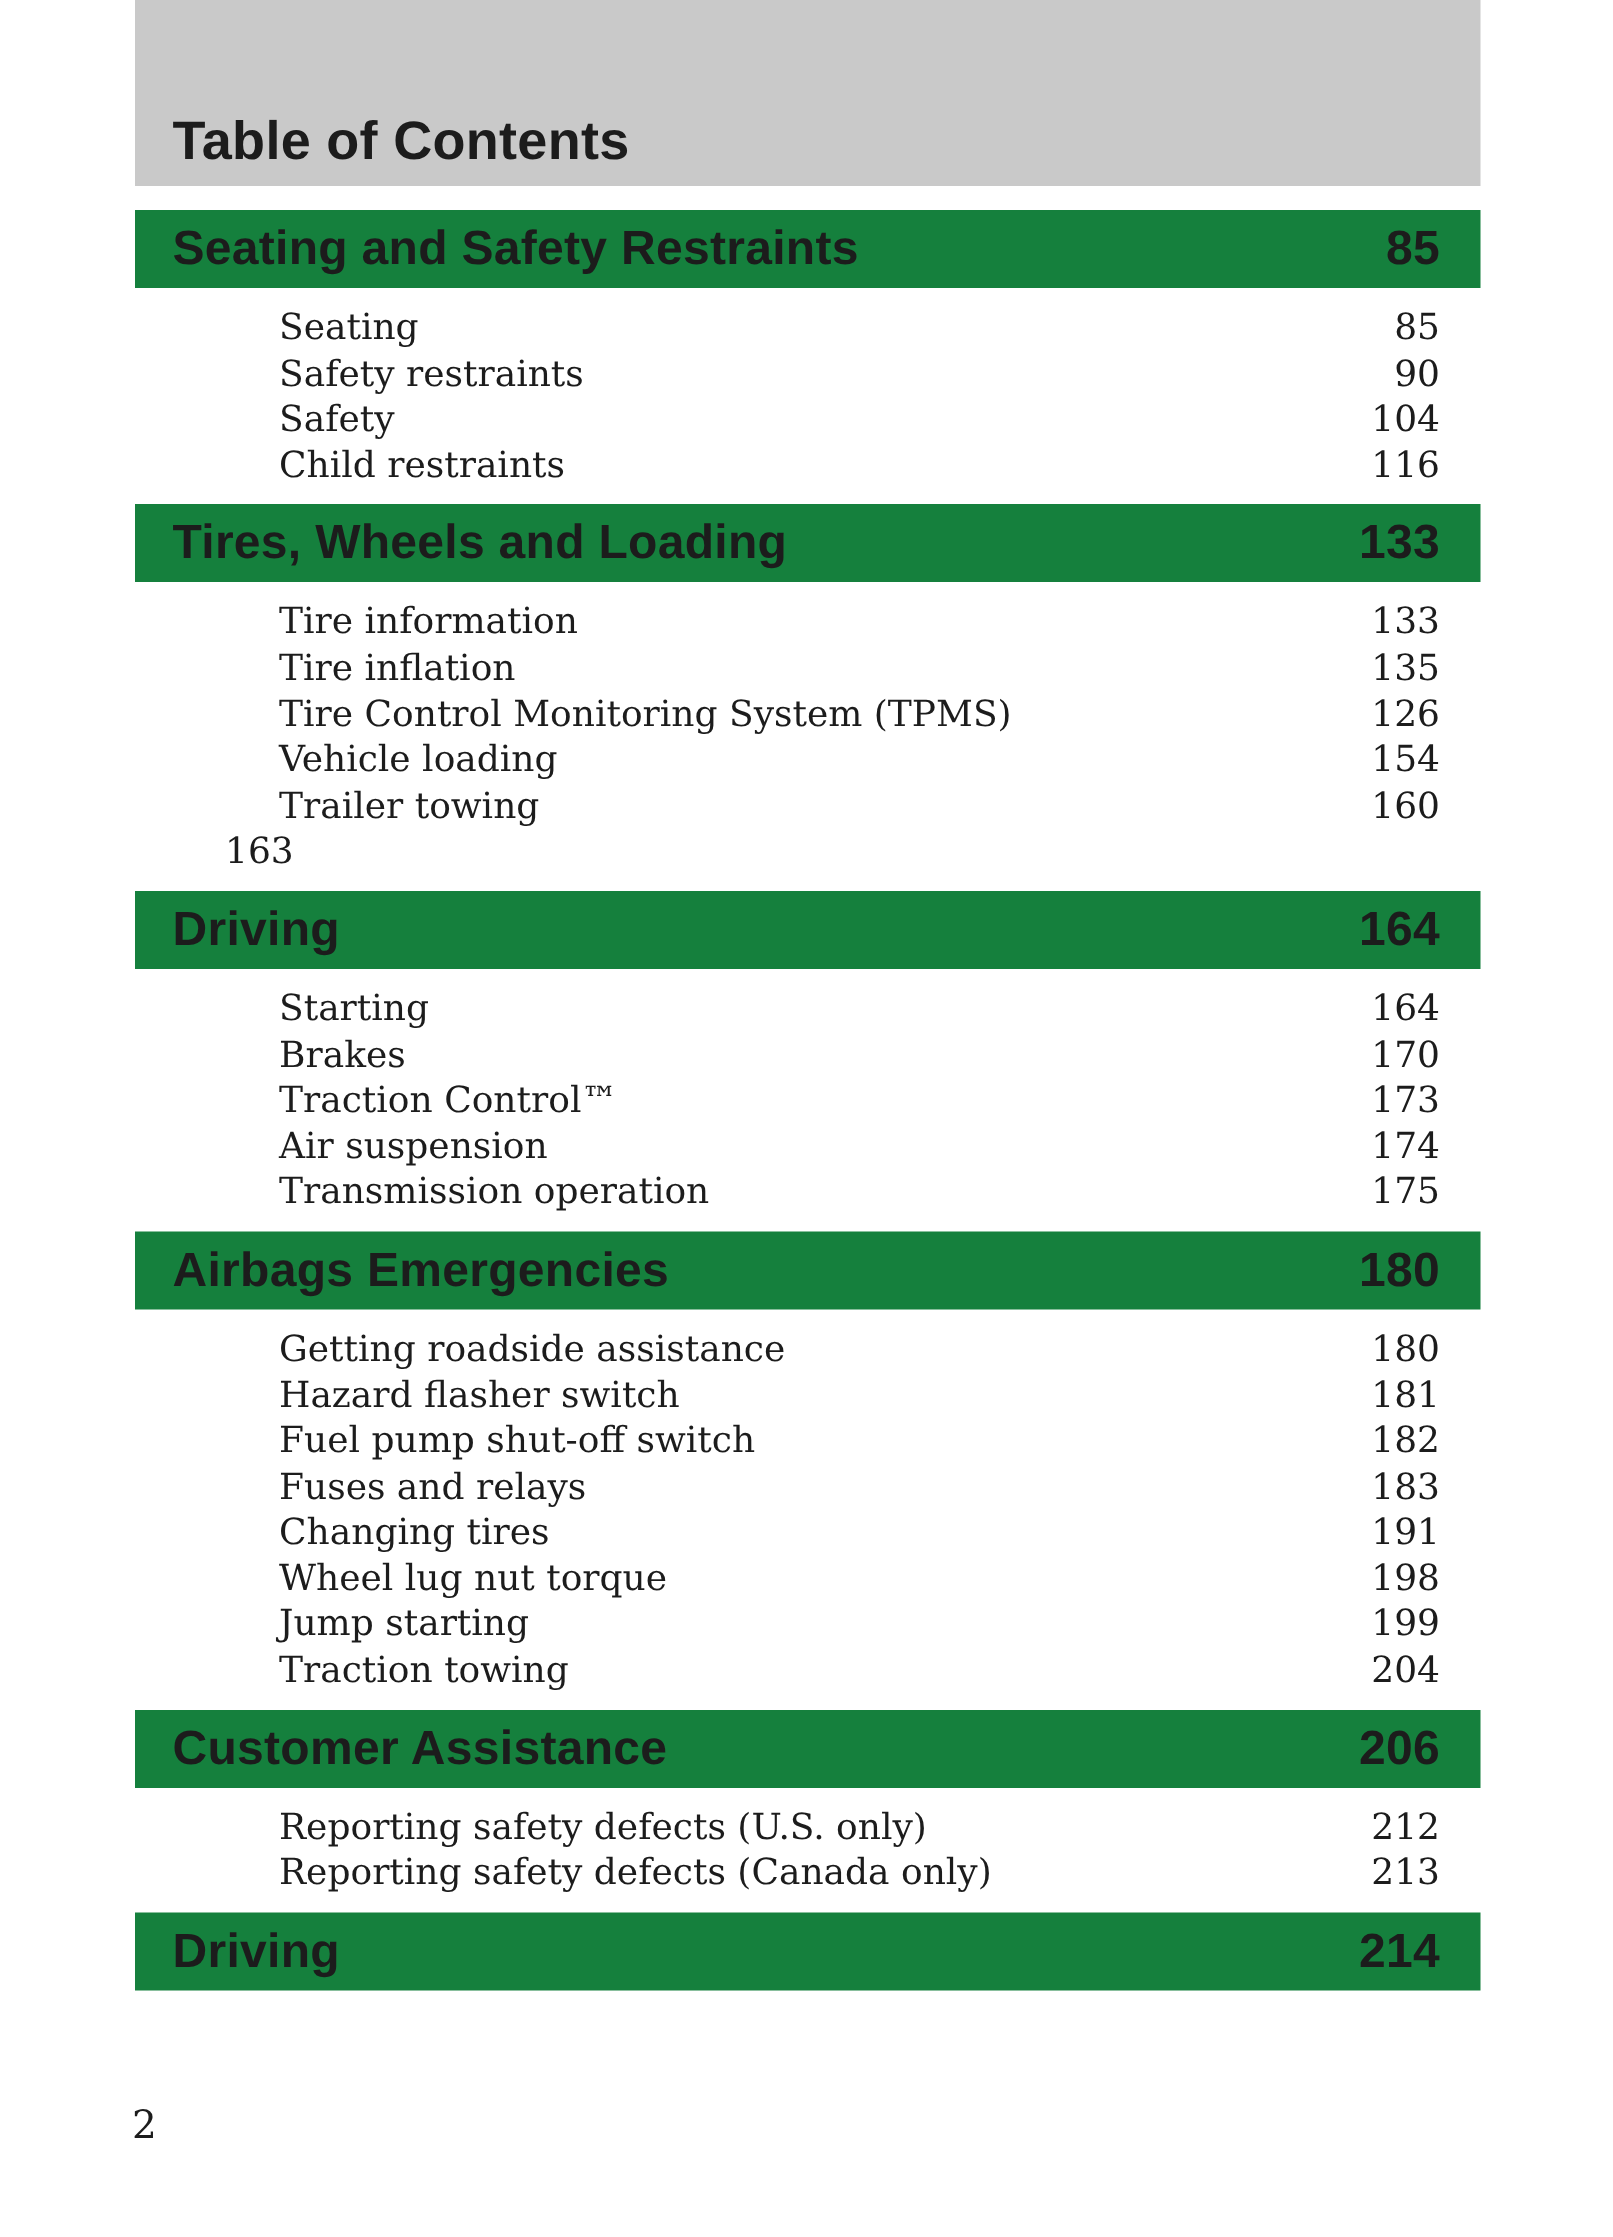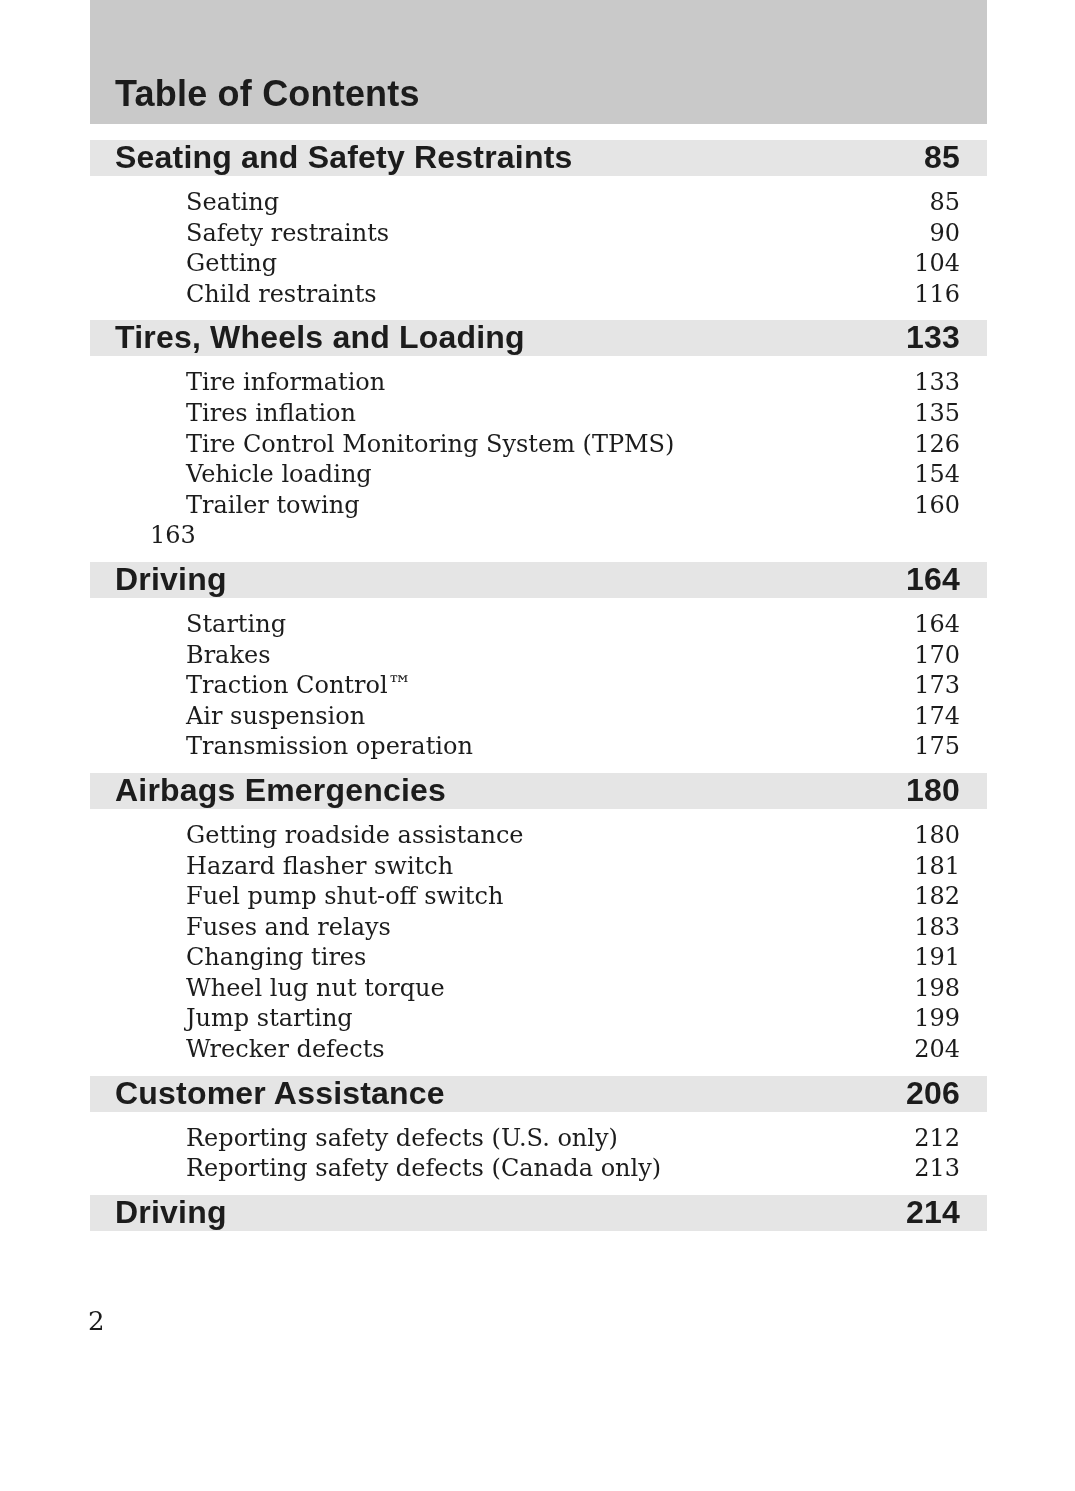--- a/index.html
+++ b/index.html
@@ -31,22 +31,22 @@
   }
   .toc-title {
     margin: 0;
     font-size: 36px;
     font-weight: bold;
     line-height: 1.1;
     letter-spacing: 0.2px;
   }
   
   .bar {
-    background: #e5e5e5;
-    height: 36px;
+    background: #15803d;
+    height: 52px;
     box-sizing: border-box;
     display: flex;
     justify-content: space-between;
     align-items: center;
     padding: 0 27px 1px 25px;
   }
   .bar-title, .bar-page {
     font-size: 32px;
     font-weight: bold;
     letter-spacing: 0.2px;
@@ -92,41 +92,41 @@
         <ul class="entries">
           <li class="entry">
             <span class="entry-label">Seating</span>
             <span class="entry-page">85</span>
           </li>
           <li class="entry">
             <span class="entry-label">Safety restraints</span>
             <span class="entry-page">90</span>
           </li>
           <li class="entry">
-            <span class="entry-label">Getting</span>
+            <span class="entry-label">Safety</span>
             <span class="entry-page">104</span>
           </li>
           <li class="entry">
             <span class="entry-label">Child restraints</span>
             <span class="entry-page">116</span>
           </li>
         </ul>
       </section>
       <section class="toc-section">
         <div class="bar">
           <span class="bar-title">Tires, Wheels and Loading</span>
           <span class="bar-page">133</span>
         </div>
         <ul class="entries">
           <li class="entry">
             <span class="entry-label">Tire information</span>
             <span class="entry-page">133</span>
           </li>
           <li class="entry">
-            <span class="entry-label">Tires inflation</span>
+            <span class="entry-label">Tire inflation</span>
             <span class="entry-page">135</span>
           </li>
           <li class="entry">
             <span class="entry-label">Tire Control Monitoring System (TPMS)</span>
             <span class="entry-page">126</span>
           </li>
           <li class="entry">
             <span class="entry-label">Vehicle loading</span>
             <span class="entry-page">154</span>
           </li>
@@ -195,21 +195,21 @@
           </li>
           <li class="entry">
             <span class="entry-label">Wheel lug nut torque</span>
             <span class="entry-page">198</span>
           </li>
           <li class="entry">
             <span class="entry-label">Jump starting</span>
             <span class="entry-page">199</span>
           </li>
           <li class="entry">
-            <span class="entry-label">Wrecker defects</span>
+            <span class="entry-label">Traction towing</span>
             <span class="entry-page">204</span>
           </li>
         </ul>
       </section>
       <section class="toc-section">
         <div class="bar">
           <span class="bar-title">Customer Assistance</span>
           <span class="bar-page">206</span>
         </div>
         <ul class="entries">

